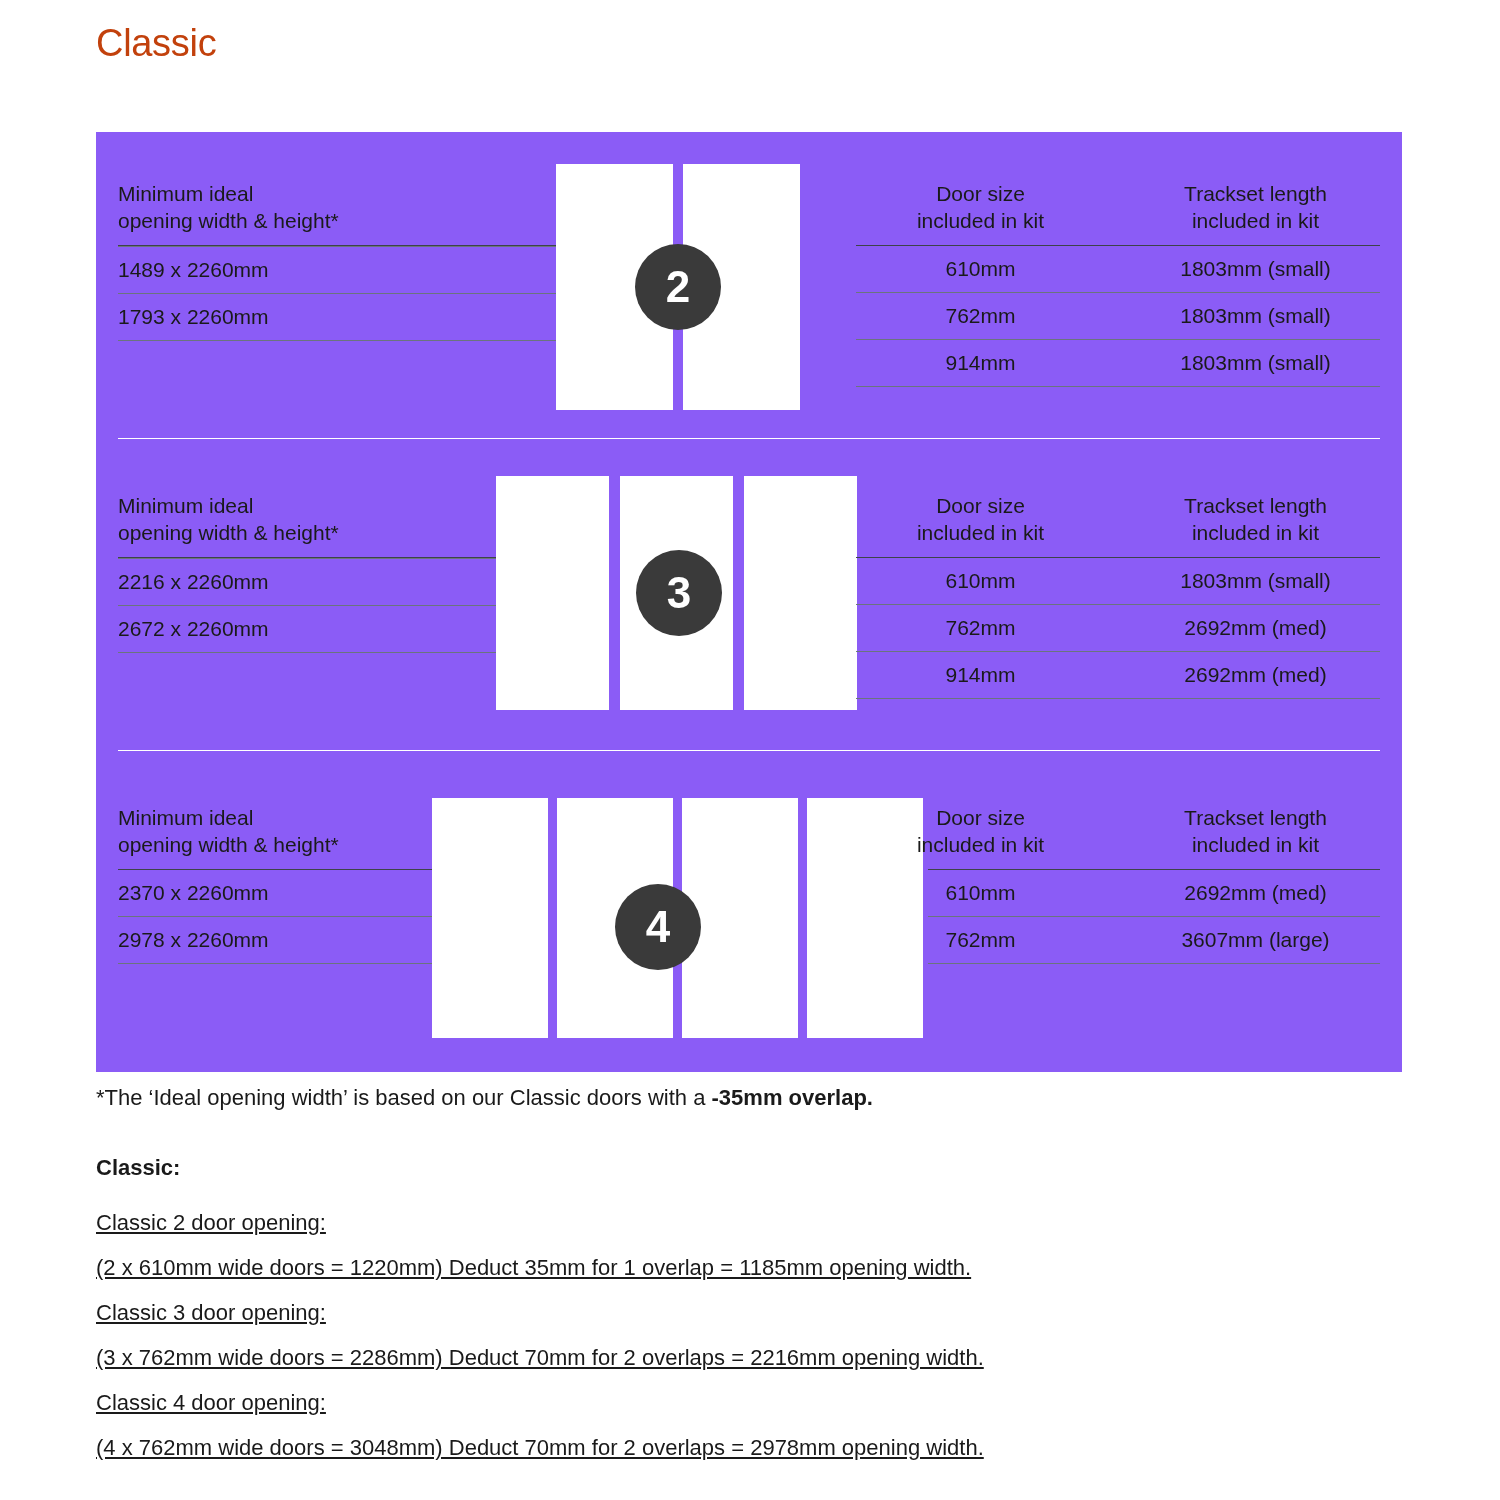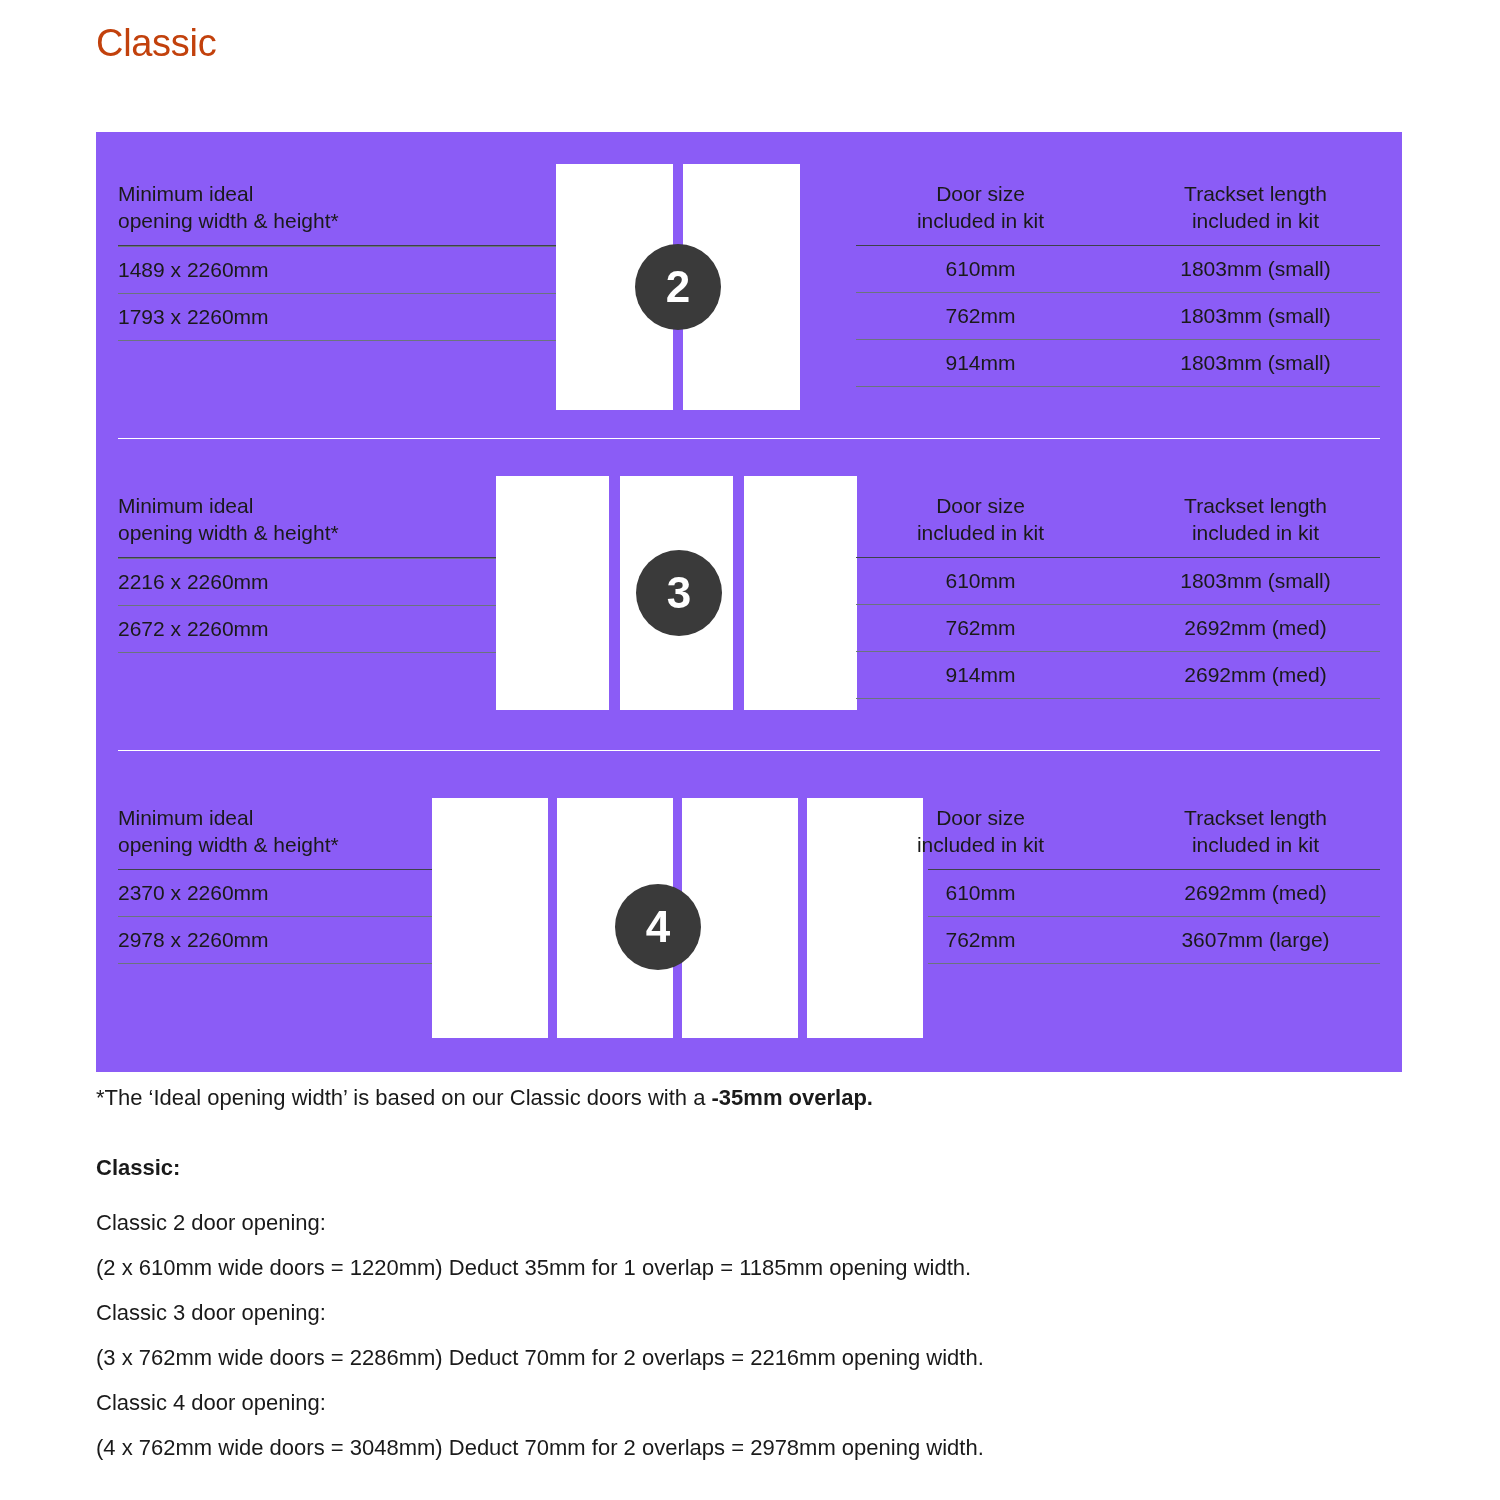--- a/index.html
+++ b/index.html
@@ -151,21 +151,21 @@
   }
   .examples {
     position: absolute;
     left: 96px;
     top: 1200px;
     width: 1330px;
     font-size: 22px;
     line-height: 45px;
     color: #1a1a1a;
   }
-  .exline { white-space: nowrap; }
+  .exline { white-space: nowrap; text-decoration: underline; }
 </style>
 </head>
 <body>
 
 <div class="page">
 
   <div class="title">Classic</div>
 
   <div class="panel">
 

